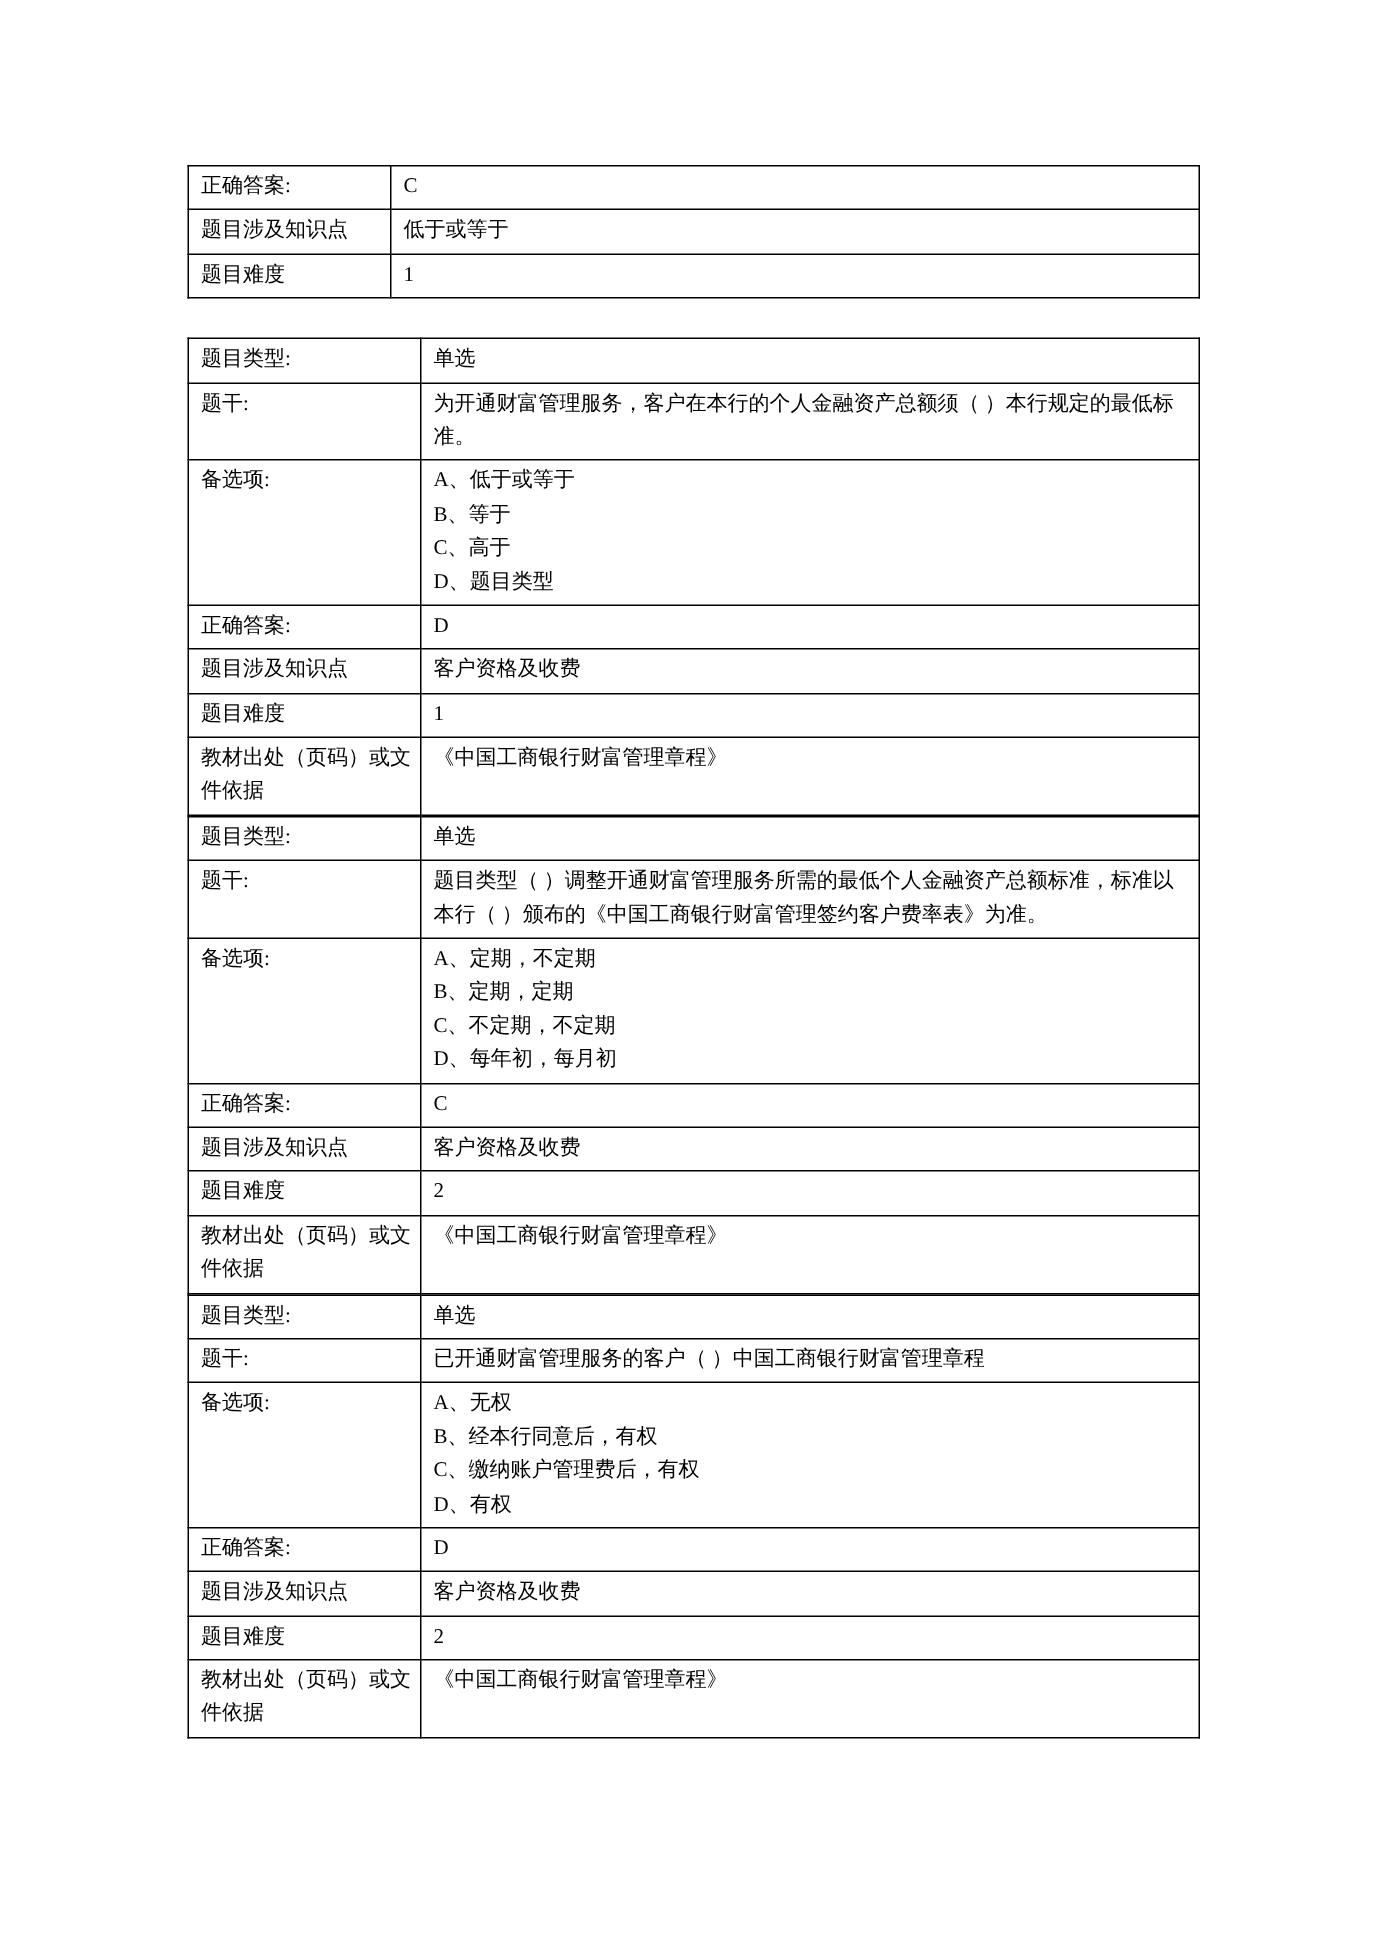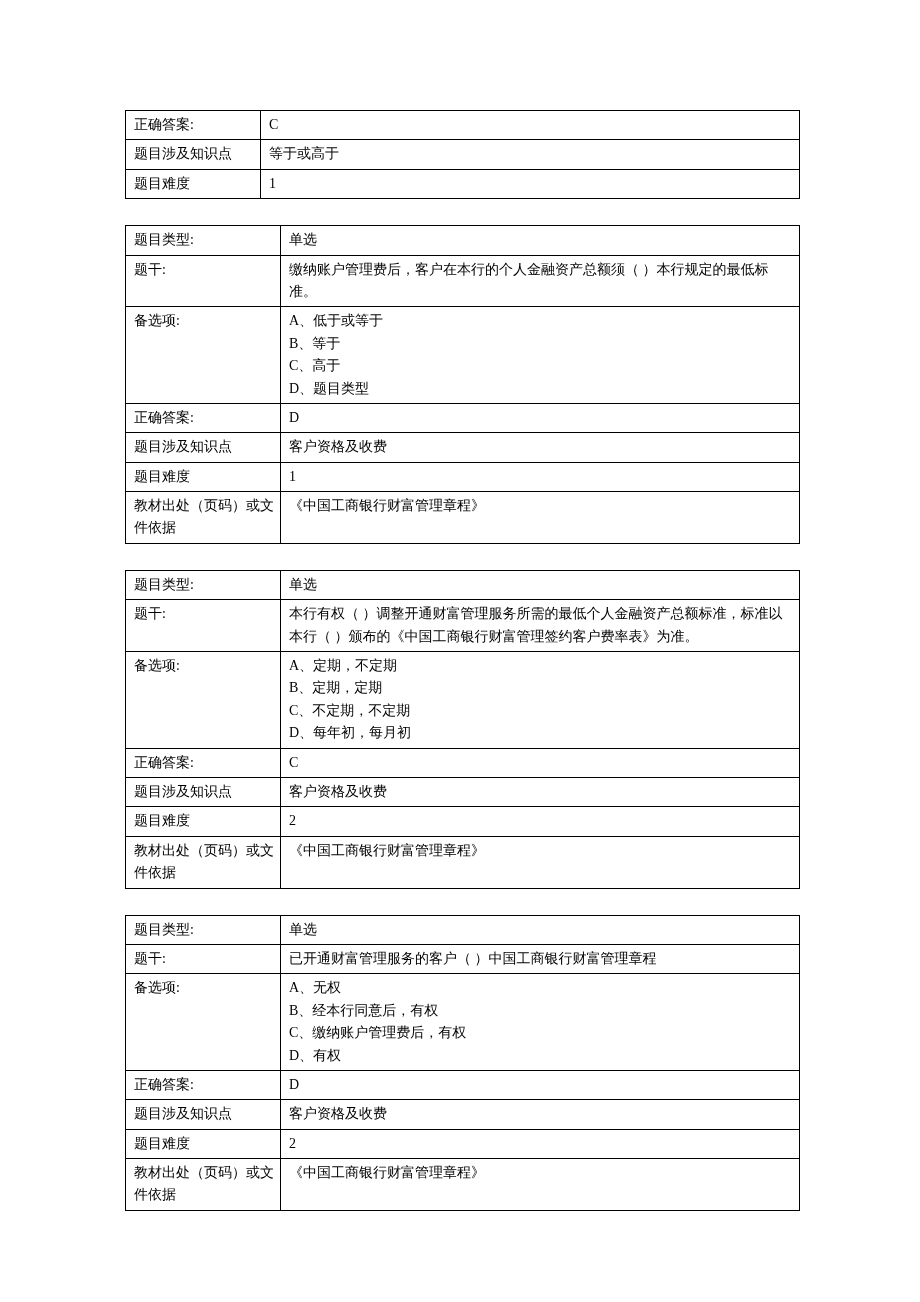--- a/index.html
+++ b/index.html
@@ -11,21 +11,20 @@
     color: #000000;
   }
   .page {
     width: 920px;
     padding: 110px 120px 110px 125px;
     box-sizing: border-box;
   }
   table {
     border-collapse: collapse;
     width: 100%;
-    margin-bottom: 26px;
     table-layout: fixed;
   }
   table.first {
     margin-bottom: 26px;
   }
   td {
     border: 1px solid #000000;
     padding: 3px 6px 3px 8px;
     vertical-align: top;
     line-height: 1.6;
@@ -43,38 +42,38 @@
 <div class="page">
 
   <table class="first table1">
     <tbody>
         <tr>
       <td class="label">正确答案:</td>
       <td>C</td>
     </tr>
     <tr>
       <td class="label">题目涉及知识点</td>
-      <td>等于或高于</td>
+      <td>低于或等于</td>
     </tr>
     <tr>
       <td class="label">题目难度</td>
       <td>1</td>
     </tr>
   </tbody>
     </table>
 
   <table>
     <tbody>
         <tr>
       <td class="label">题目类型:</td>
       <td>单选</td>
     </tr>
     <tr>
       <td class="label">题干:</td>
-      <td>缴纳账户管理费后，客户在本行的个人金融资产总额须（    ）本行规定的最低标准。</td>
+      <td>为开通财富管理服务，客户在本行的个人金融资产总额须（    ）本行规定的最低标准。</td>
     </tr>
     <tr>
       <td class="label">备选项:</td>
       <td class="multi-line">A、低于或等于
 B、等于
 C、高于
 D、题目类型</td>
     </tr>
     <tr>
       <td class="label">正确答案:</td>
@@ -96,21 +95,21 @@
     </table>
 
   <table>
     <tbody>
         <tr>
       <td class="label">题目类型:</td>
       <td>单选</td>
     </tr>
     <tr>
       <td class="label">题干:</td>
-      <td>本行有权（    ）调整开通财富管理服务所需的最低个人金融资产总额标准，标准以本行（    ）颁布的《中国工商银行财富管理签约客户费率表》为准。</td>
+      <td>题目类型（    ）调整开通财富管理服务所需的最低个人金融资产总额标准，标准以本行（    ）颁布的《中国工商银行财富管理签约客户费率表》为准。</td>
     </tr>
     <tr>
       <td class="label">备选项:</td>
       <td class="multi-line">A、定期，不定期
 B、定期，定期
 C、不定期，不定期
 D、每年初，每月初</td>
     </tr>
     <tr>
       <td class="label">正确答案:</td>

